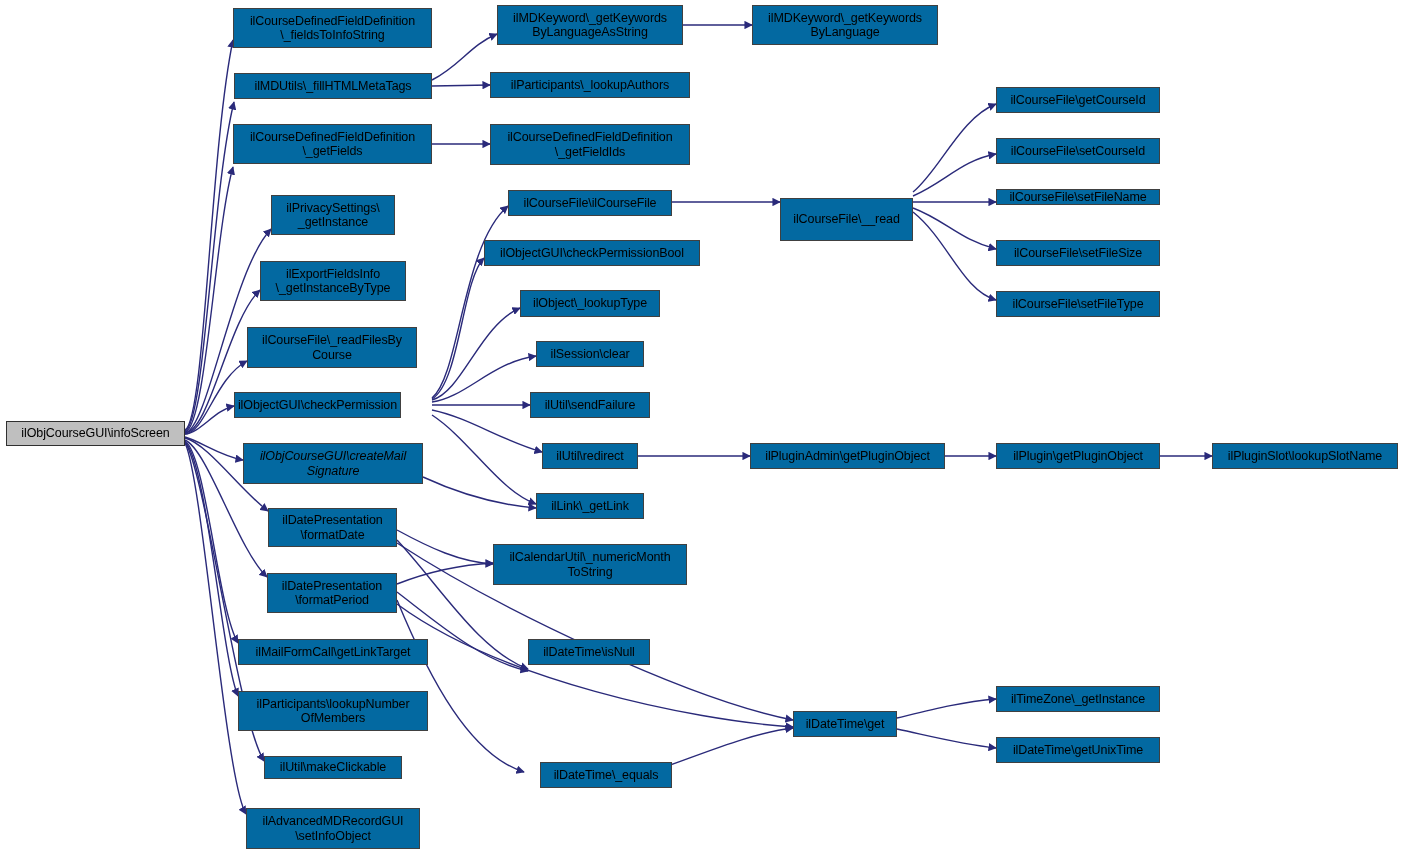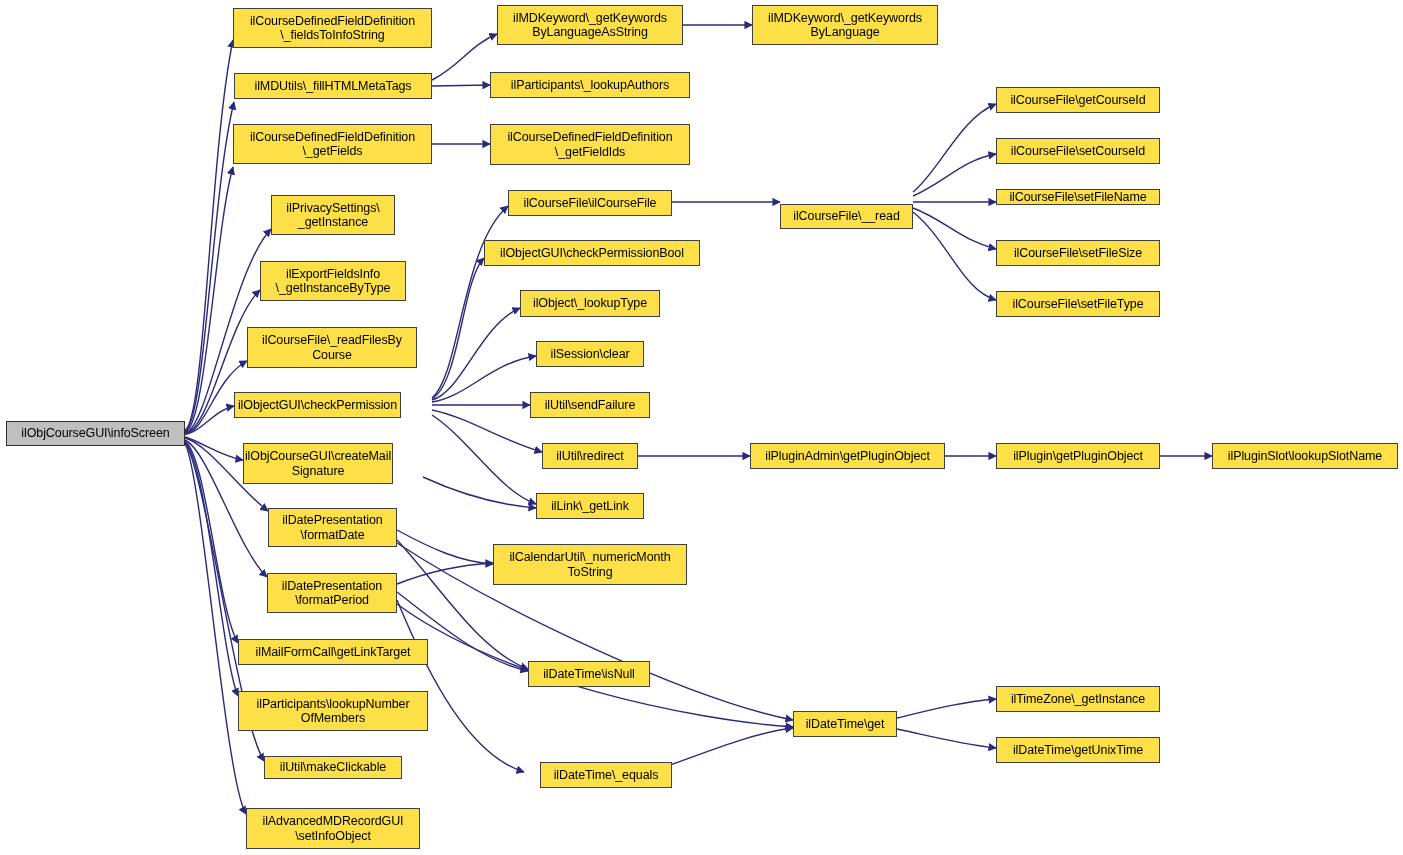--- a/index.html
+++ b/index.html
@@ -20,21 +20,21 @@
     left: 0;
     top: 0;
     width: 1403px;
     height: 855px;
     pointer-events: none;
   }
   .node {
     position: absolute;
     box-sizing: border-box;
     border: 1px solid #404040;
-    background: #fde047;
+    background: #0369a1;
     color: #000000;
     font-size: 12.5px;
     line-height: 14.5px;
     display: flex;
     align-items: center;
     justify-content: center;
     text-align: center;
     white-space: pre-line;
     letter-spacing: -0.1px;
     z-index: 2;
@@ -114,21 +114,21 @@
       <div class="node" style="left: 234px; top: 73px; width: 198px; height: 26px;"><span class="node-label">ilMDUtils\_fillHTMLMetaTags</span></div>
       <div class="node" style="left: 233px; top: 124px; width: 199px; height: 40px;"><span class="node-label">ilCourseDefinedFieldDefinition
 \_getFields</span></div>
       <div class="node" style="left: 271px; top: 195px; width: 124px; height: 40px;"><span class="node-label">ilPrivacySettings\
 _getInstance</span></div>
       <div class="node" style="left: 260px; top: 261px; width: 146px; height: 40px;"><span class="node-label">ilExportFieldsInfo
 \_getInstanceByType</span></div>
       <div class="node" style="left: 247px; top: 327px; width: 170px; height: 41px;"><span class="node-label">ilCourseFile\_readFilesBy
 Course</span></div>
       <div class="node" style="left: 234px; top: 392px; width: 167px; height: 26px;"><span class="node-label">ilObjectGUI\checkPermission</span></div>
-      <div class="node" style="left: 243px; top: 443px; width: 150px; height: 41px;"><span class="node-label">ilObjCourseGUI\createMail
+      <div class="node" style="left: 243px; top: 443px; width: 180px; height: 41px; font-style: italic;"><span class="node-label">ilObjCourseGUI\createMail
 Signature</span></div>
       <div class="node" style="left: 268px; top: 508px; width: 129px; height: 39px;"><span class="node-label">ilDatePresentation
 \formatDate</span></div>
       <div class="node" style="left: 267px; top: 573px; width: 130px; height: 40px;"><span class="node-label">ilDatePresentation
 \formatPeriod</span></div>
       <div class="node" style="left: 238px; top: 639px; width: 190px; height: 26px;"><span class="node-label">ilMailFormCall\getLinkTarget</span></div>
       <div class="node" style="left: 238px; top: 691px; width: 190px; height: 40px;"><span class="node-label">ilParticipants\lookupNumber
 OfMembers</span></div>
       <div class="node" style="left: 264px; top: 756px; width: 138px; height: 23px;"><span class="node-label">ilUtil\makeClickable</span></div>
       <div class="node" style="left: 246px; top: 808px; width: 174px; height: 41px;"><span class="node-label">ilAdvancedMDRecordGUI
@@ -140,23 +140,23 @@
 \_getFieldIds</span></div>
       <div class="node" style="left: 508px; top: 190px; width: 164px; height: 26px;"><span class="node-label">ilCourseFile\ilCourseFile</span></div>
       <div class="node" style="left: 484px; top: 240px; width: 216px; height: 26px;"><span class="node-label">ilObjectGUI\checkPermissionBool</span></div>
       <div class="node" style="left: 520px; top: 290px; width: 140px; height: 27px;"><span class="node-label">ilObject\_lookupType</span></div>
       <div class="node" style="left: 536px; top: 341px; width: 108px; height: 26px;"><span class="node-label">ilSession\clear</span></div>
       <div class="node" style="left: 530px; top: 392px; width: 120px; height: 26px;"><span class="node-label">ilUtil\sendFailure</span></div>
       <div class="node" style="left: 542px; top: 443px; width: 96px; height: 26px;"><span class="node-label">ilUtil\redirect</span></div>
       <div class="node" style="left: 536px; top: 493px; width: 108px; height: 26px;"><span class="node-label">ilLink\_getLink</span></div>
       <div class="node" style="left: 493px; top: 544px; width: 194px; height: 41px;"><span class="node-label">ilCalendarUtil\_numericMonth
 ToString</span></div>
-      <div class="node" style="left: 528px; top: 661px; width: 122px; height: 26px;"><span class="node-label">ilDateTime\isNull</span></div>
+      <div class="node" style="left: 528px; top: 639px; width: 122px; height: 26px;"><span class="node-label">ilDateTime\isNull</span></div>
       <div class="node" style="left: 524px; top: 762px; width: 132px; height: 26px; margin-left: 16px;"><span class="node-label">ilDateTime\_equals</span></div>
-      <div class="node" style="left: 780px; top: 204px; width: 133px; height: 25px;"><span class="node-label">ilCourseFile\__read</span></div>
+      <div class="node" style="left: 780px; top: 198px; width: 133px; height: 43px;"><span class="node-label">ilCourseFile\__read</span></div>
       <div class="node" style="left: 750px; top: 443px; width: 195px; height: 26px;"><span class="node-label">ilPluginAdmin\getPluginObject</span></div>
       <div class="node" style="left: 793px; top: 711px; width: 104px; height: 26px;"><span class="node-label">ilDateTime\get</span></div>
       <div class="node" style="left: 752px; top: 5px; width: 186px; height: 40px;"><span class="node-label">ilMDKeyword\_getKeywords
 ByLanguage</span></div>
       <div class="node" style="left: 996px; top: 87px; width: 164px; height: 26px;"><span class="node-label">ilCourseFile\getCourseId</span></div>
       <div class="node" style="left: 996px; top: 138px; width: 164px; height: 26px;"><span class="node-label">ilCourseFile\setCourseId</span></div>
       <div class="node" style="left: 996px; top: 189px; width: 164px; height: 16px;"><span class="node-label">ilCourseFile\setFileName</span></div>
       <div class="node" style="left: 996px; top: 240px; width: 164px; height: 26px;"><span class="node-label">ilCourseFile\setFileSize</span></div>
       <div class="node" style="left: 996px; top: 291px; width: 164px; height: 26px;"><span class="node-label">ilCourseFile\setFileType</span></div>
       <div class="node" style="left: 996px; top: 443px; width: 164px; height: 26px;"><span class="node-label">ilPlugin\getPluginObject</span></div>

